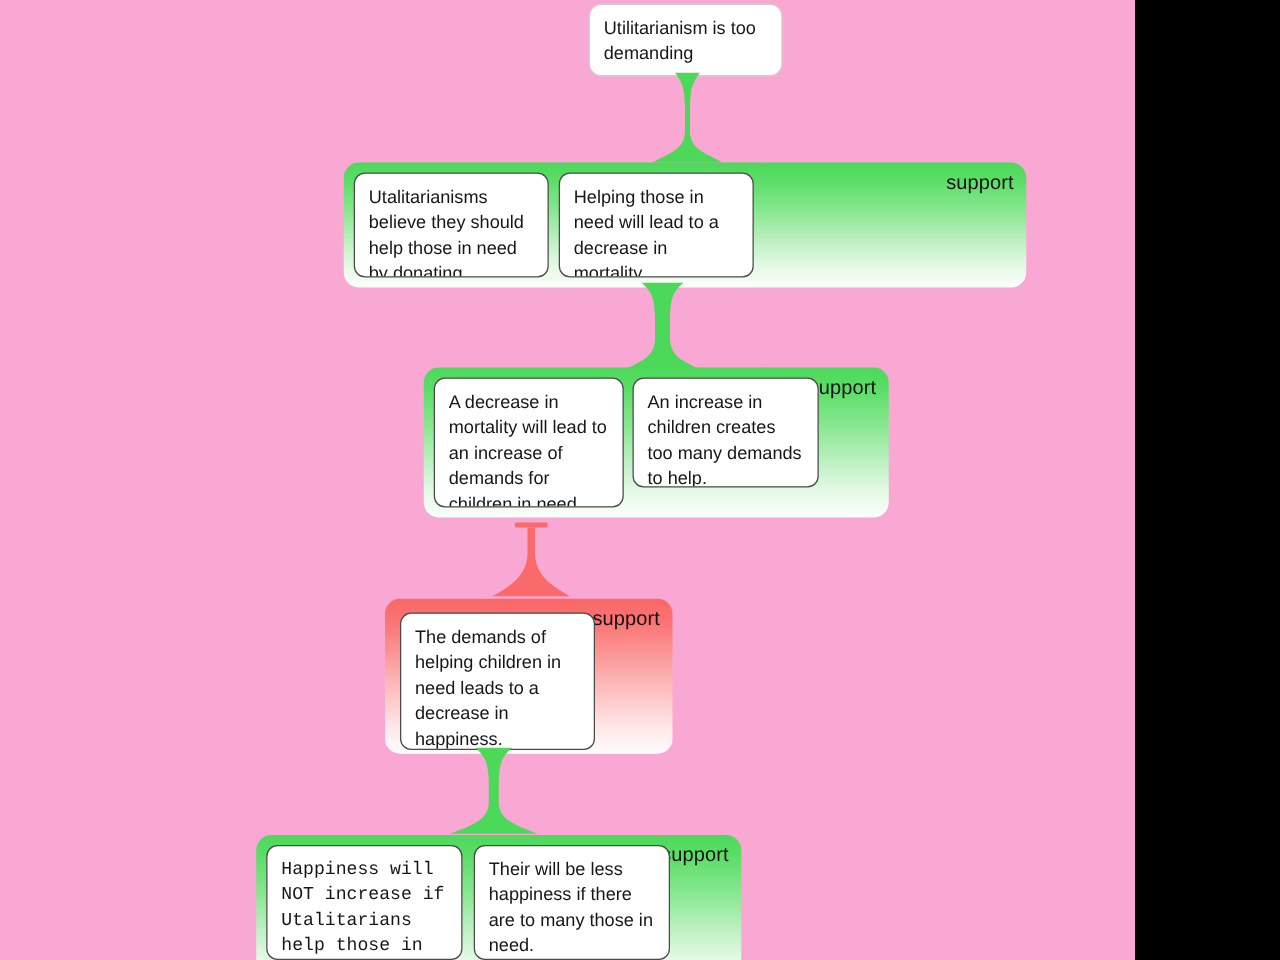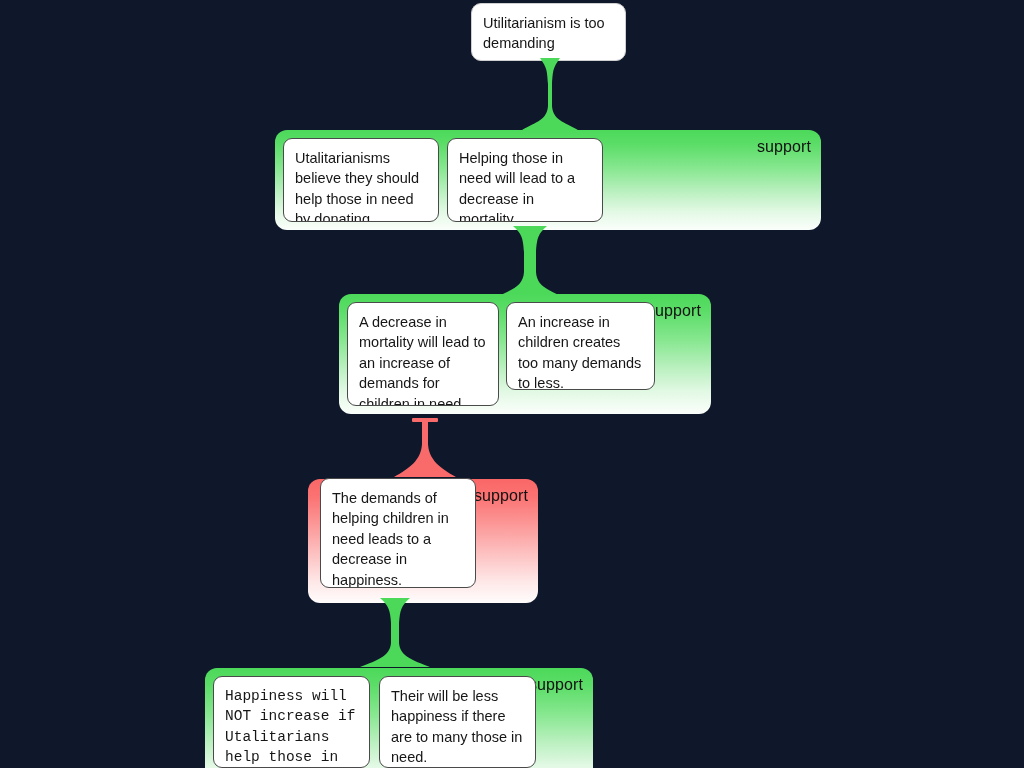--- a/index.html
+++ b/index.html
@@ -10,23 +10,23 @@
     height: 768px;
     overflow: hidden;
   }
   body {
     font-family: "Liberation Sans", sans-serif;
     position: relative;
   }
 
   #canvas {
     position: relative;
-    width: 1024px;
+    width: 908px;
     height: 768px;
-    background: #0f172a;
+    background: #f9a8d4;
   }
 
   
   .group {
     position: absolute;
     box-sizing: border-box;
     border-radius: 12px;
   }
   .group.support {
     background: linear-gradient(to bottom,
@@ -120,34 +120,34 @@
     </svg>
   </div>
 
   <div class="group support" style="left:339px; top:294px; width:372px; height:120px;">
     <span class="group-label">support</span>
   </div>
   <div class="card" style="left:347px; top:302px; width:152px; height:104px;">
     <span>A decrease in mortality will lead to an increase of demands for children in need.</span>
   </div>
   <div class="card" style="left:506px; top:302px; width:149px; height:88px;">
-    <span>An increase in children creates too many demands to less.</span>
+    <span>An increase in children creates too many demands to help.</span>
   </div>
 
   <div class="opp-bar" style="left:412px; top:418px; width:26px; height:4px;"></div>
   <div class="connector" style="left:392px; top:422px; width:66px; height:58px;">
     <svg width="66" height="58" viewBox="0 0 66 58">
       <path d="M 30 0 L 30 22 C 29 38, 18 46, 2 55 L 64 55 C 48 46, 37 38, 36 22 L 36 0 Z" fill="#f96a6a"></path>
     </svg>
   </div>
 
   <div class="group opposes" style="left:308px; top:479px; width:230px; height:124px;">
     <span class="group-label">support</span>
   </div>
-  <div class="card" style="left:320px; top:478px; width:156px; height:110px;">
+  <div class="card" style="left:320px; top:490px; width:156px; height:110px;">
     <span>The demands of helping children in need leads to a decrease in happiness.</span>
   </div>
 
   <div class="connector" style="left:358px; top:598px; width:74px; height:72px;">
     <svg width="74" height="72" viewBox="0 0 74 72">
       <path d="M 22 0 C 31 8, 32 12, 33 25 L 33 45 C 32 58, 20 62, 2 69 L 72 69 C 54 62, 42 58, 41 45 L 41 25 C 42 12, 43 8, 52 0 Z" fill="#4cd95a"></path>
     </svg>
   </div>
 
   <div class="group support" style="left:205px; top:668px; width:388px; height:120px;">

